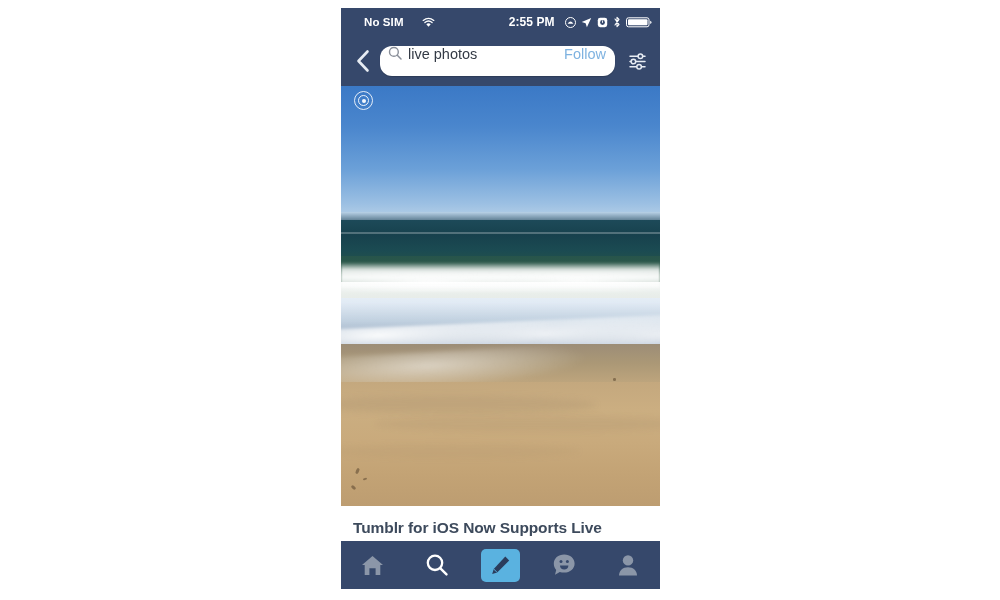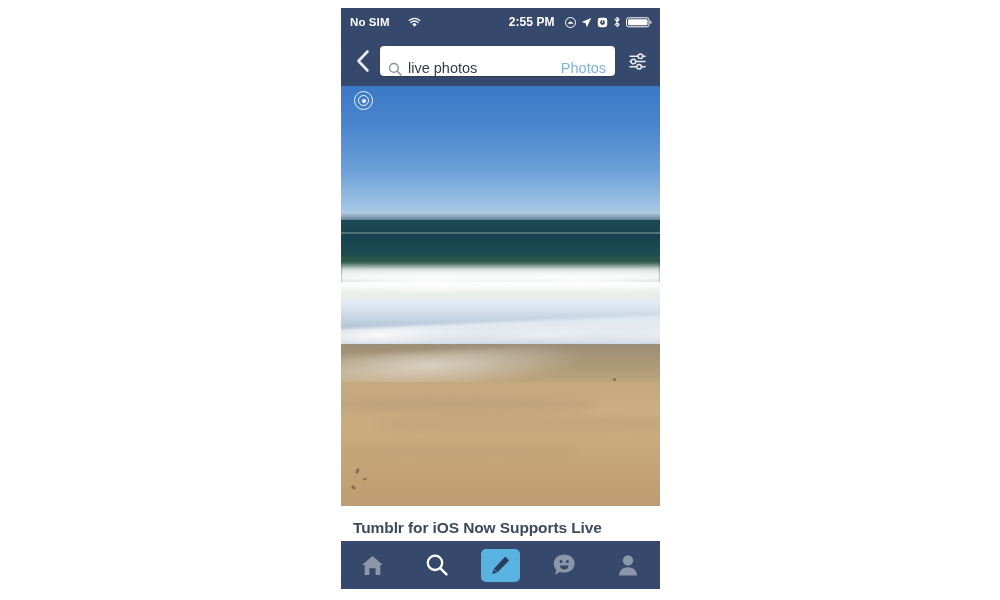--- a/index.html
+++ b/index.html
@@ -41,21 +41,21 @@
     align-items: center;
     color: #ffffff;
     font-size: 11.5px;
     font-weight: bold;
     letter-spacing: 0.1px;
   }
   .sb-left {
     display: flex;
     align-items: center;
     gap: 18px;
-    padding-left: 9px;
+    padding-left: 23px;
     width: 33%;
   }
   .sb-center {
     width: 34%;
     text-align: right;
     font-size: 12px;
     font-weight: bold;
   }
   .sb-right {
     width: 33%;
@@ -85,23 +85,23 @@
     align-items: center;
     justify-content: center;
     flex: none;
     cursor: pointer;
   }
   #search-field {
     flex: 1;
     height: 30px;
     margin: 0 8px 0 4px;
     background: #ffffff;
-    border-radius: 4px;
-    display: flex;
-    align-items: flex-end;
+    border-radius: 12px;
+    display: flex;
+    align-items: flex-start;
     padding: 0 9px 0 8px;
     box-shadow: 0 1px 1px rgba(0,0,0,0.18);
   }
   #search-value {
     flex: 1;
     font-size: 14.5px;
     color: #333a45;
     margin-left: 6px;
     white-space: nowrap;
     overflow: hidden;
@@ -389,21 +389,21 @@
           <path d="M11.5 2.5 L2.5 12 L11.5 21.5" stroke="#e7ecf3" stroke-width="2.6" fill="none" stroke-linecap="round" stroke-linejoin="round"></path>
         </svg>
       </div>
 
       <div id="search-field">
         <svg width="14" height="14" viewBox="0 0 14 14">
           <circle cx="5.9" cy="5.9" r="4.4" fill="none" stroke="#8a8f99" stroke-width="1.4"></circle>
           <path d="M9.3 9.3 L13 13" stroke="#8a8f99" stroke-width="1.5" stroke-linecap="round"></path>
         </svg>
         <span id="search-value" title="Search">live photos</span>
-        <span id="follow-button">Photos</span>
+        <span id="follow-button">Follow</span>
       </div>
 
       <div id="filter-button">
         <svg width="19" height="19" viewBox="0 0 19 19">
           <g stroke="#e7ecf3" stroke-width="1.5" stroke-linecap="round" fill="none">
             <path d="M2 4.3 L17 4.3"></path>
             <path d="M2 9.5 L17 9.5"></path>
             <path d="M2 14.7 L17 14.7"></path>
           </g>
           <circle cx="12.4" cy="4.3" r="2.3" fill="#36486b" stroke="#e7ecf3" stroke-width="1.5"></circle>

